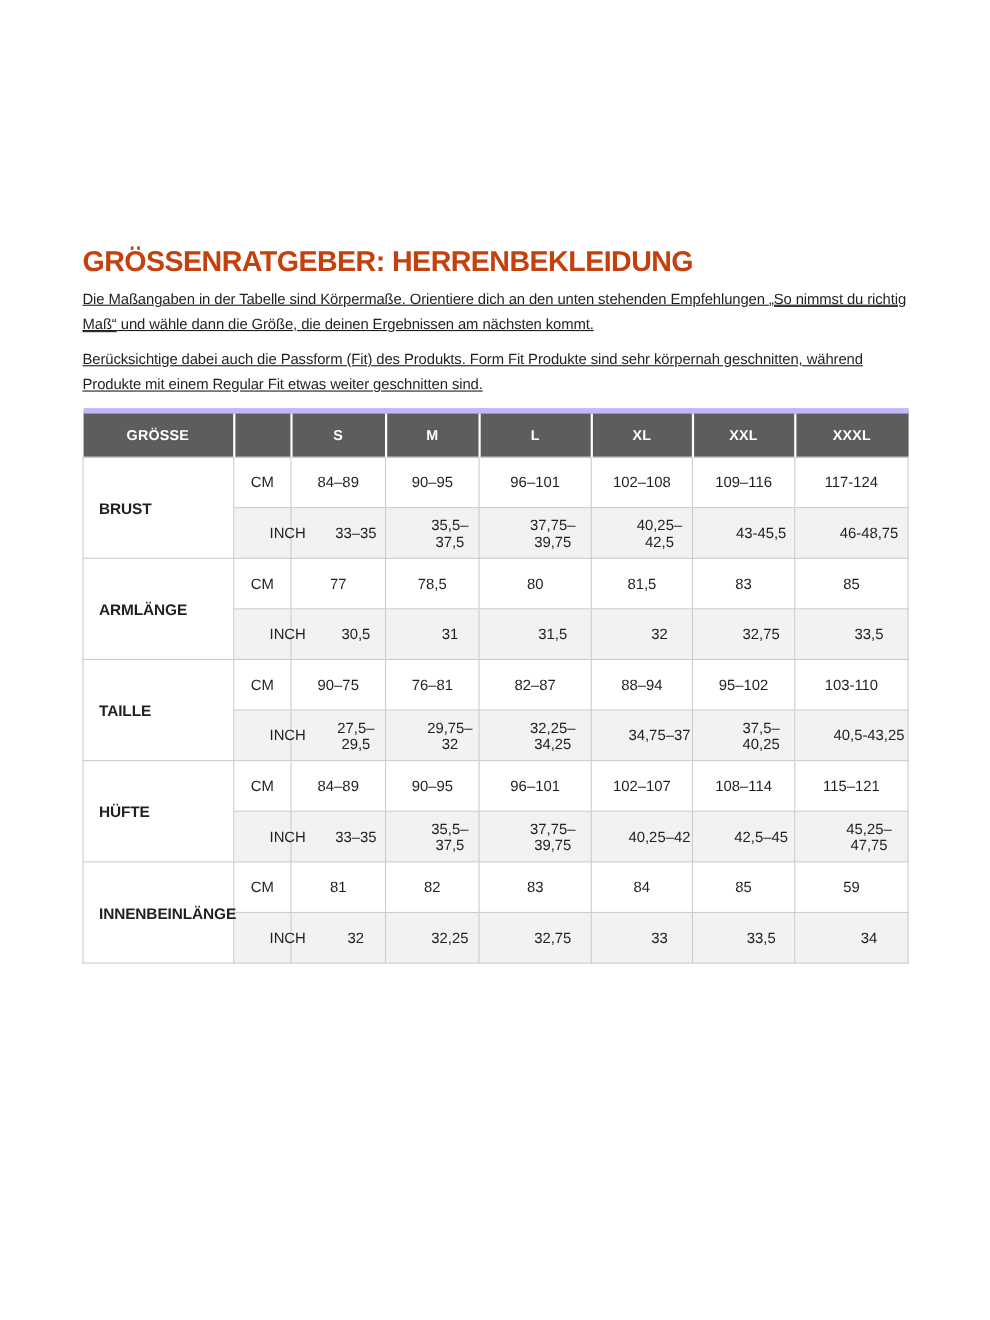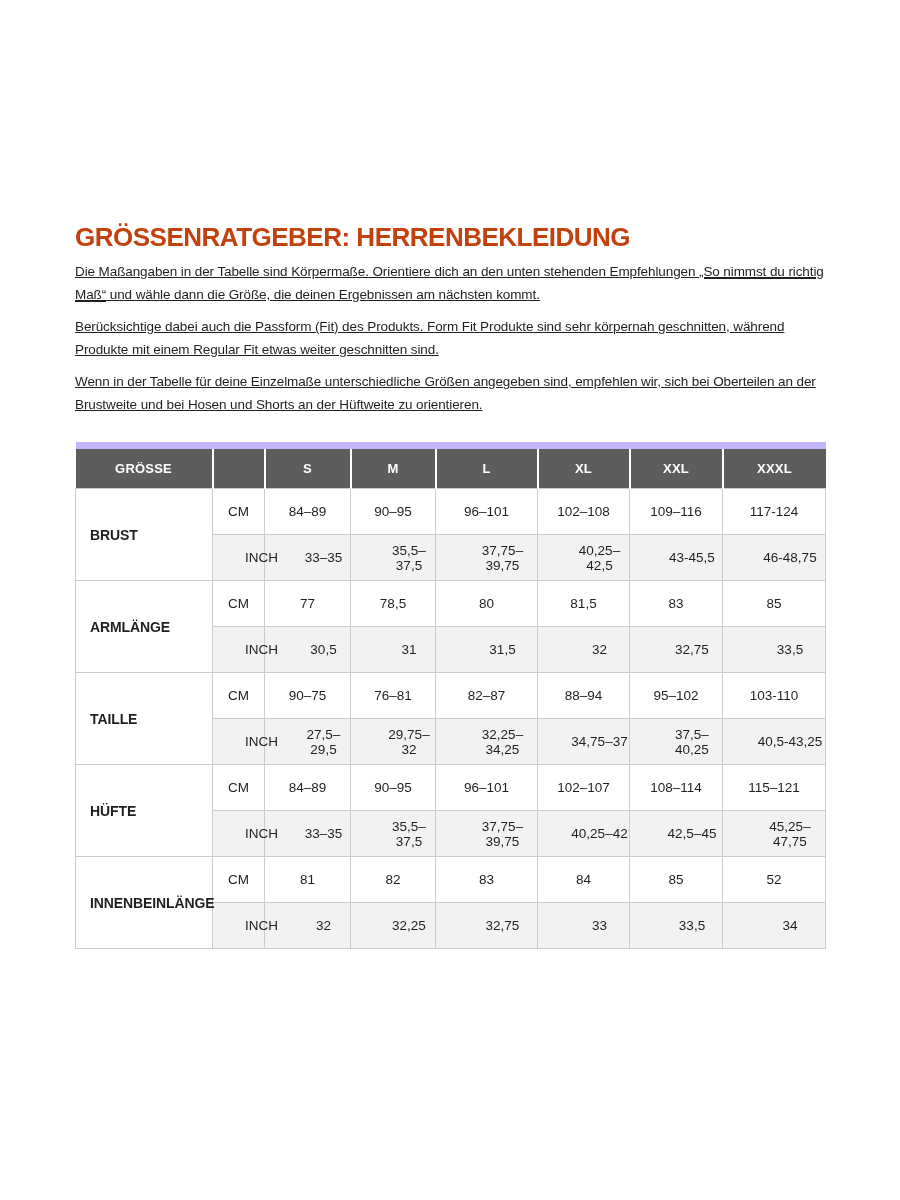--- a/index.html
+++ b/index.html
@@ -39,22 +39,22 @@
   }
   a.measure-link {
     color: #1f1f1f;
     text-decoration: underline;
     text-underline-offset: 2px;
     cursor: pointer;
   }
   table.size-table {
     width: 750px;
     border-collapse: collapse;
-    margin-top: 26px;
-    border-top: 7px solid #c4b5fd;
+    margin-top: 10px;
+    border-top: 5px solid #c4b5fd;
     border-bottom: 1px solid #c6c6c6;
     table-layout: fixed;
   }
   table.size-table thead th {
     background: #5d5d5d;
     color: #ffffff;
     font-size: 13px;
     font-weight: 700;
     height: 37px;
     border-left: 2px solid #ffffff;
@@ -94,21 +94,20 @@
 
 <div class="content">
 
   <h1 class="page-title">GRÖSSENRATGEBER: HERRENBEKLEIDUNG</h1>
 
   <p class="intro"><span>Die Maßangaben in der Tabelle sind Körpermaße. Orientiere dich an den unten stehenden Empfehlungen </span><a class="measure-link">„So nimmst du richtig Maß“</a><span> und wähle dann die Größe, die deinen Ergebnissen am nächsten kommt.</span></p>
 
 
   <p class="intro">Berücksichtige dabei auch die Passform (Fit) des Produkts. Form Fit Produkte sind sehr körpernah geschnitten, während Produkte mit einem Regular Fit etwas weiter geschnitten sind.</p>
 
-  <p class="intro">Wenn in der Tabelle für deine Einzelmaße unterschiedliche Größen angegeben sind, empfehlen wir, sich bei Oberteilen an der Brustweite und bei Hosen und Shorts an der Hüftweite zu orientieren.</p>
 
   <table class="size-table">
     <colgroup>
       <col style="width:137px">
       <col style="width:52px">
       <col style="width:86px">
       <col style="width:85px">
       <col style="width:102px">
       <col style="width:92px">
       <col style="width:93px">
@@ -209,21 +208,21 @@
       </tr>
 
       <tr>
         <th class="row-label" rowspan="2">INNENBEINLÄNGE</th>
         <td>CM</td>
         <td>81</td>
         <td>82</td>
         <td>83</td>
         <td>84</td>
         <td>85</td>
-        <td>52</td>
+        <td>59</td>
       </tr>
       <tr class="inch-row">
         <td>INCH</td>
         <td>32</td>
         <td>32,25</td>
         <td>32,75</td>
         <td>33</td>
         <td>33,5</td>
         <td>34</td>
       </tr>

